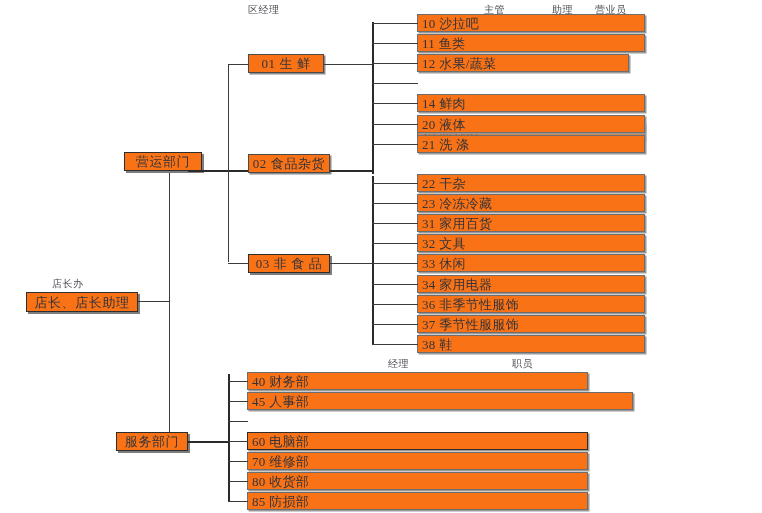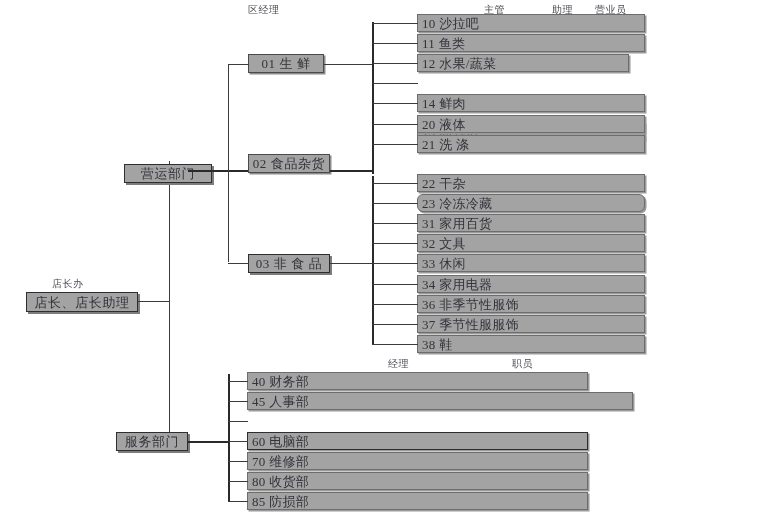--- a/index.html
+++ b/index.html
@@ -26,21 +26,21 @@
     line-height: 15px;
     color: #4a4a52;
     white-space: nowrap;
     letter-spacing: 0.5px;
   }
 
   
   .box {
     position: absolute;
     box-sizing: border-box;
-    background: #a3a3a3;
+    background: #f97316;
     border: 1px solid #6d6d6d;
     box-shadow: 1.5px 1.5px 0 #9a9a9a;
     font-size: 13px;
     line-height: 1;
     color: #33333b;
     display: flex;
     align-items: center;
     white-space: nowrap;
     overflow: hidden;
   }
@@ -85,21 +85,21 @@
   <div class="col-label" style="left:595px; top:2px;">营业员</div>
   <div class="col-label" style="left:388px; top:356px;">经理</div>
   <div class="col-label" style="left:512px; top:356px;">职员</div>
 
   <div class="col-label" style="left:52px; top:276px;">店长办</div>
   <div class="box node strong" style="left:26px; top:292px; width:112px; height:20px;">店长、店长助理</div>
 
   <div class="h-line" style="left:138px; top:301px; width:32px;"></div>
   <div class="v-line" style="left:169px; top:161px; height:280px;"></div>
 
-  <div class="box node strong" style="left:124px; top:152px; width:88px; height:19px;margin-top:12px;">营运部门</div>
+  <div class="box node strong" style="left:124px; top:152px; width:78px; height:19px;">营运部门</div>
 
   <div class="box node strong" style="left:116px; top:432px; width:72px; height:19px;">服务部门</div>
 
   <div class="h-line thick" style="left:188px; top:170px; width:60px;"></div>
   <div class="v-line" style="left:228px; top:65px; height:197px;"></div>
 
   <div class="box node" style="left:248px; top:54px; width:76px; height:19px;">01 生  鲜</div>
   <div class="box node" style="left:248px; top:154px; width:82px; height:19px;">02 食品杂货</div>
   <div class="box node strong" style="left:248px; top:254px; width:82px; height:19px;">03 非 食 品</div>
 
@@ -130,21 +130,21 @@
 
   <div class="box list" style="left:417px; top:115px; width:228px; height:18px;">20 液体</div>
   <div class="h-line" style="left:372px; top:124px; width:46px;"></div>
 
   <div class="box list" style="left:417px; top:135px; width:228px; height:18px;">21 洗   涤</div>
   <div class="h-line" style="left:372px; top:144px; width:46px;"></div>
 
   <div class="box list" style="left:417px; top:174px; width:228px; height:18px;">22 干杂</div>
   <div class="h-line" style="left:372px; top:183px; width:46px;"></div>
 
-  <div class="box list" style="left:417px; top:194px; width:228px; height:18px;border-radius:6px;">23 冷冻冷藏</div>
+  <div class="box list" style="left:417px; top:194px; width:228px; height:18px;">23 冷冻冷藏</div>
   <div class="h-line" style="left:372px; top:203px; width:46px;"></div>
 
   <div class="box list" style="left:417px; top:214px; width:228px; height:18px;">31 家用百货</div>
   <div class="h-line" style="left:372px; top:223px; width:46px;"></div>
 
   <div class="box list" style="left:417px; top:234px; width:228px; height:18px;">32 文具</div>
   <div class="h-line" style="left:372px; top:243px; width:46px;"></div>
 
   <div class="box list" style="left:417px; top:254px; width:228px; height:18px;">33 休闲</div>
   <div class="h-line" style="left:372px; top:263px; width:46px;"></div>

